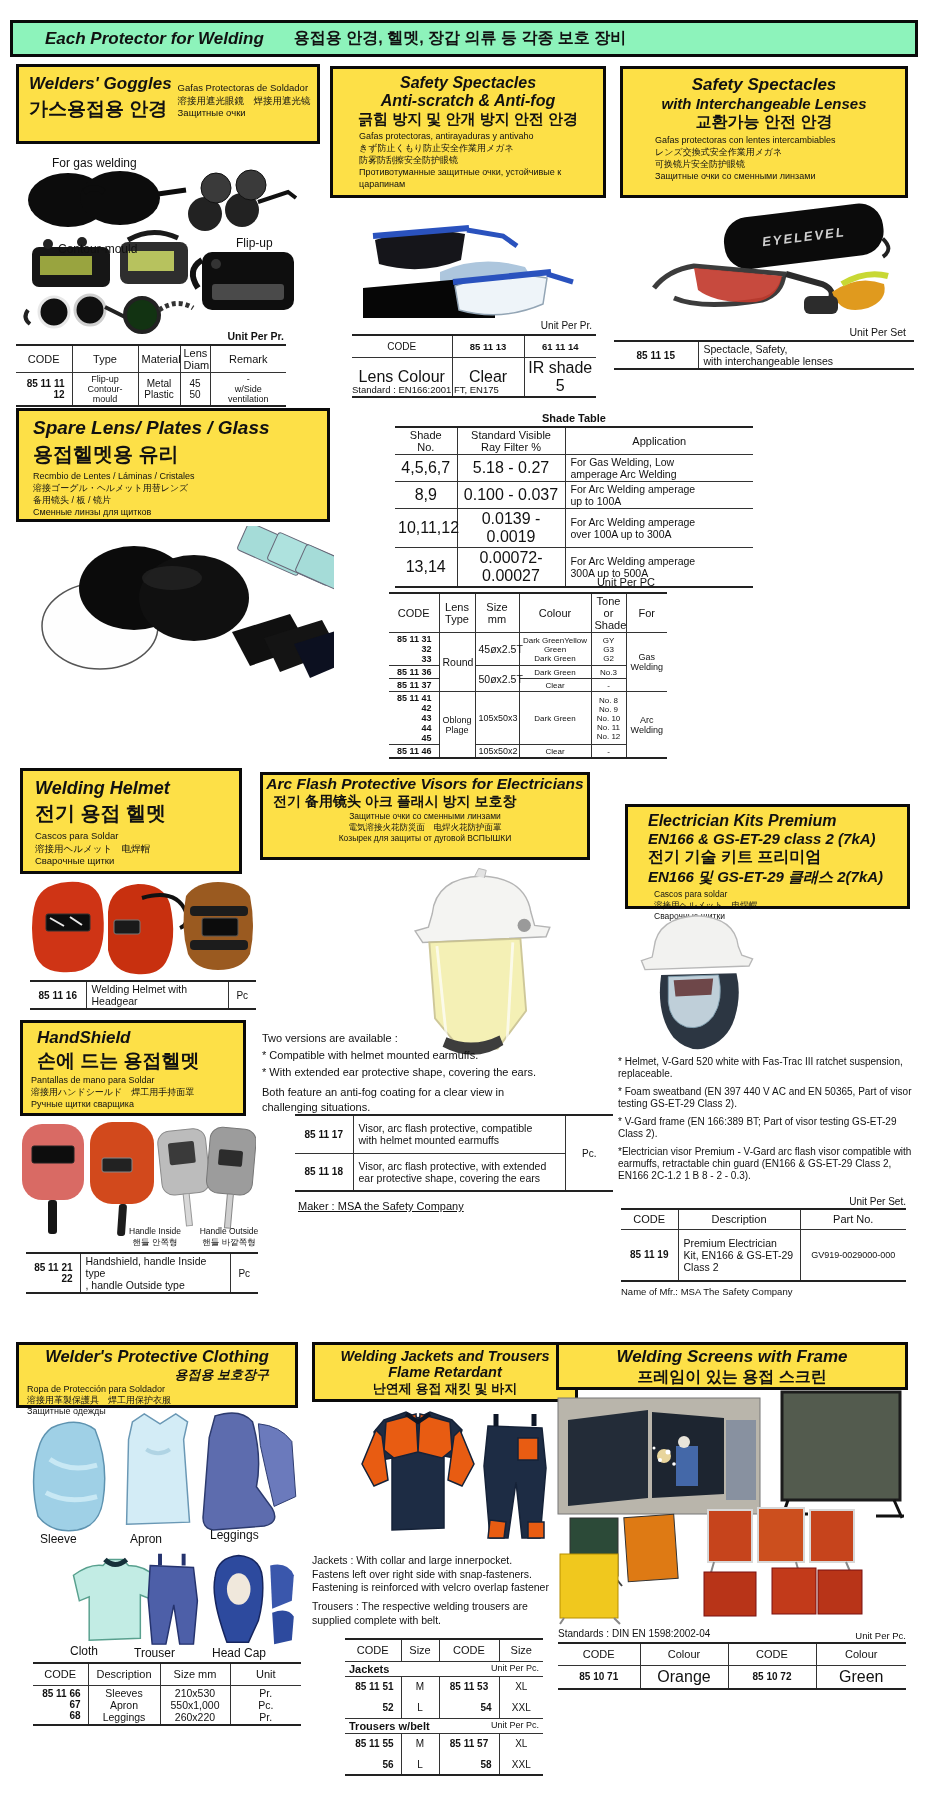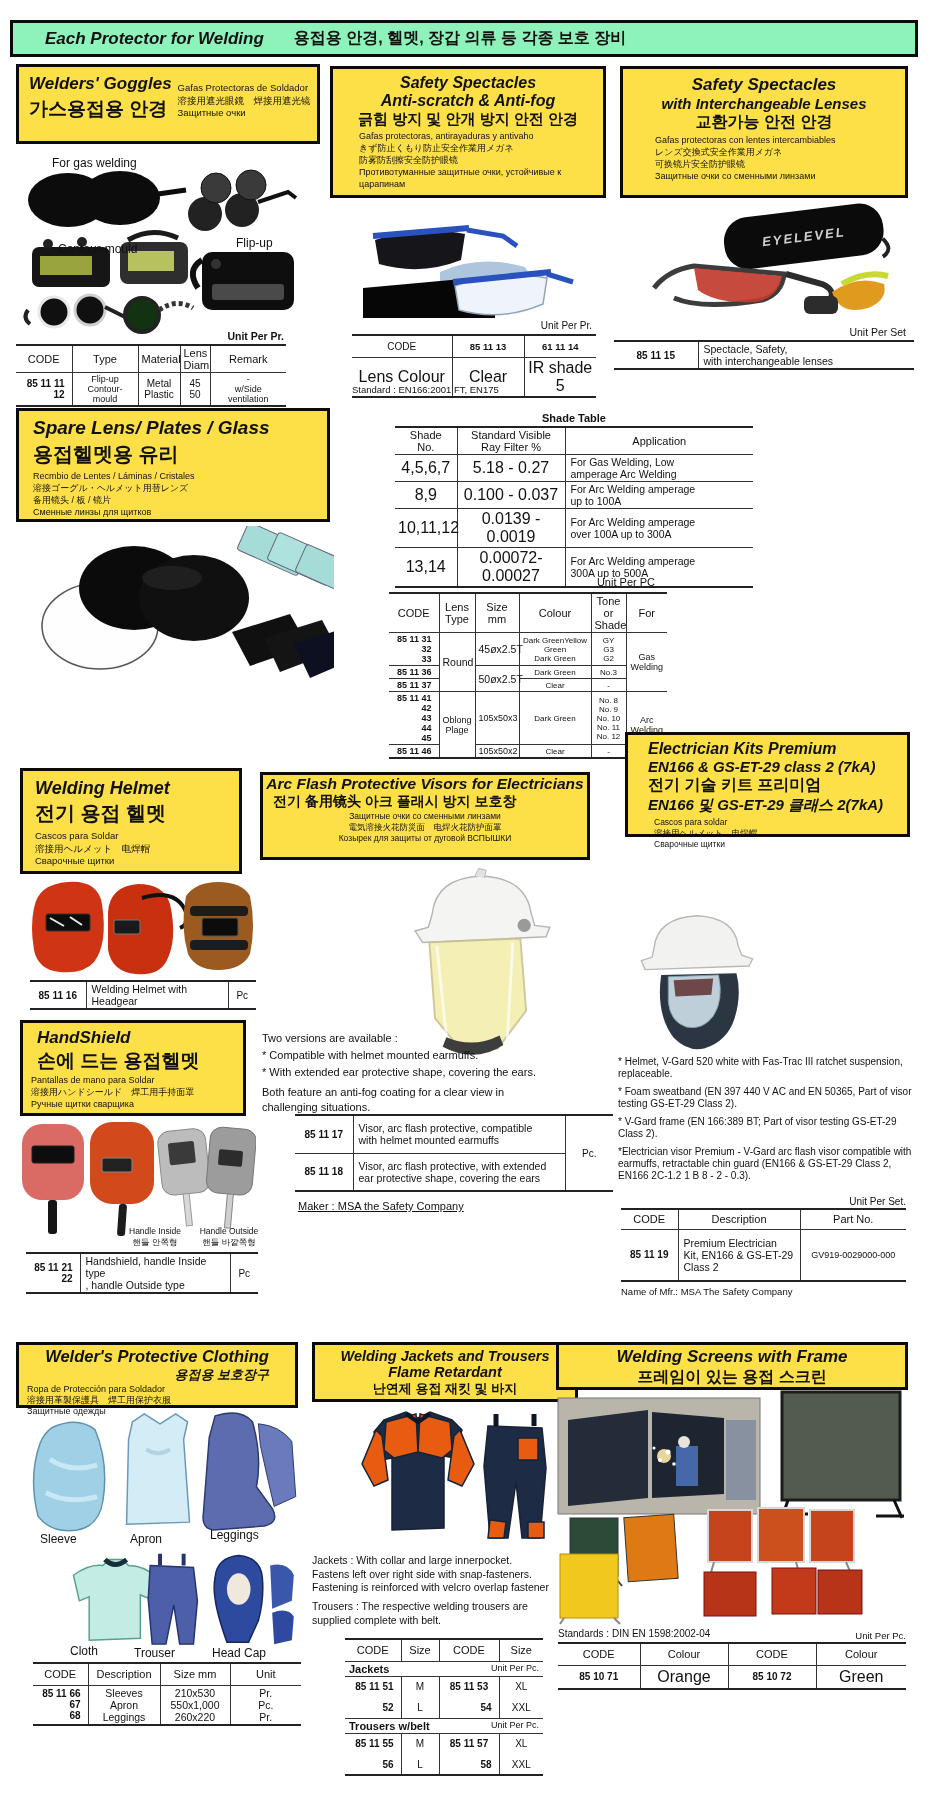--- a/index.html
+++ b/index.html
@@ -416,21 +416,21 @@
     </tr>
     <tr style="height:38px;">
       <td style="font-weight:bold;">85 11  18</td>
       <td class="pre la f10">Visor, arc flash protective, with extended
 ear protective shape, covering the ears</td>
     </tr>
   </tbody>
     </table>
   <div class="note" style="left:298px;top:1200px;font-size:11px;text-decoration:underline;">Maker : MSA the Safety Company</div>
 
-  <div class="abs hdr-box" style="left:625px;top:732px;width:285px;height:105px;">
+  <div class="abs hdr-box" style="left:625px;top:804px;width:285px;height:105px;">
     <div class="te" style="font-size:16px;padding:5px 0 0 20px;">Electrician Kits Premium</div>
     <div class="te" style="font-size:15px;padding-left:20px;">EN166 &amp; GS-ET-29 class 2 (7kA)</div>
     <div class="tk" style="font-size:16px;padding-left:20px;">전기 기술 키트 프리미엄</div>
     <div class="te" style="font-size:15px;padding-left:20px;">EN166 및 GS-ET-29 클래스 2(7kA)</div>
     <div class="sub" style="padding:2px 0 0 26px;font-size:8.5px;">
       <div>Cascos para soldar</div>
       <div>溶接用ヘルメット　电焊帽</div>
       <div>Сварочные щитки</div>
     </div>
   </div>

